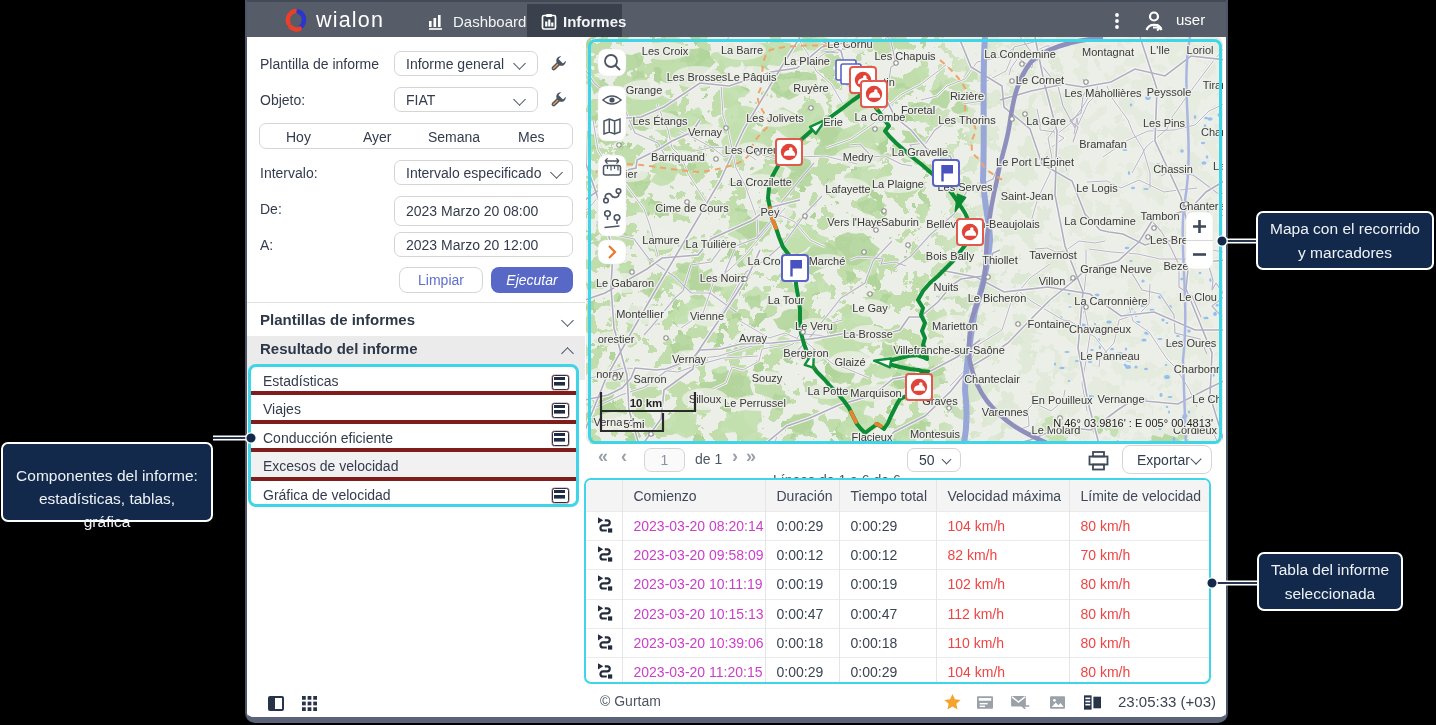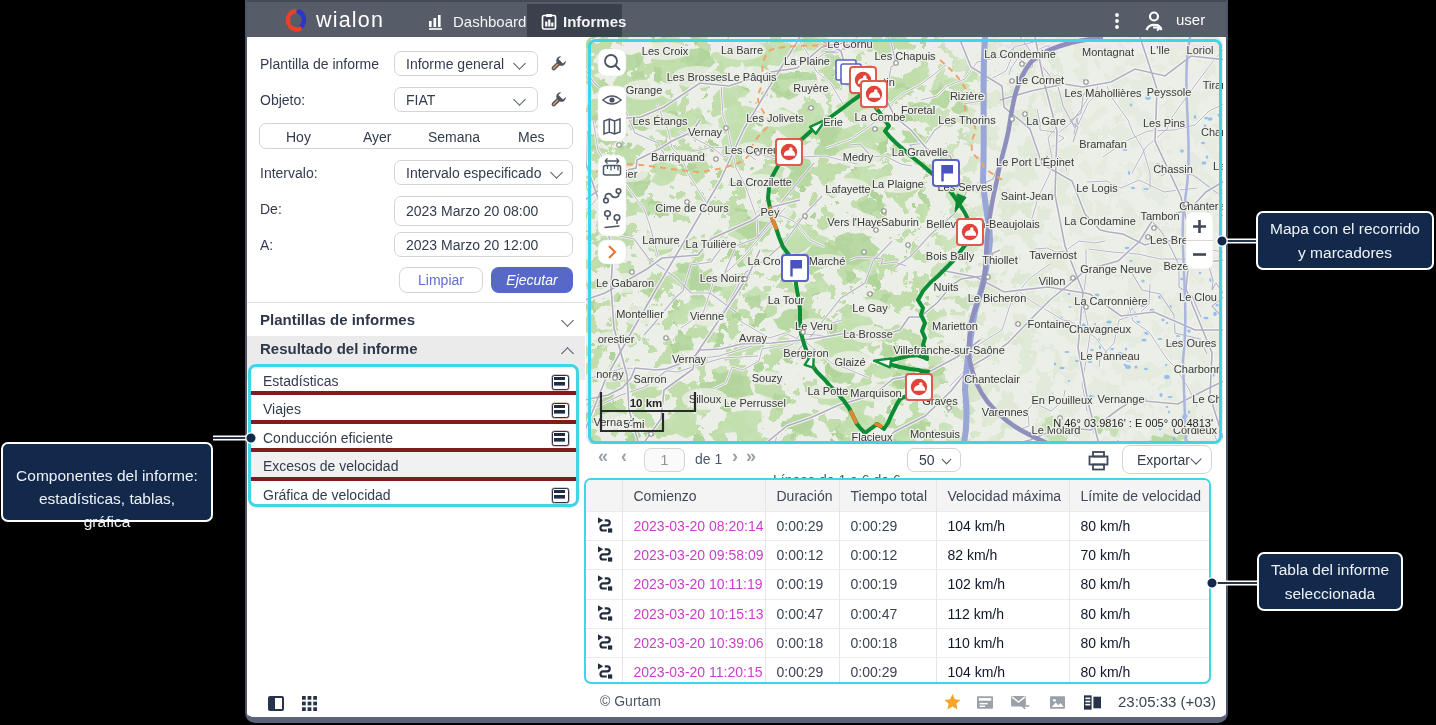--- a/index.html
+++ b/index.html
@@ -25,21 +25,21 @@
                       linear-gradient(#202c45,#202c45) 1.2px 6.2px/11.3px 3.6px no-repeat, #fff;
            box-shadow:0 0 0 0.6px rgba(160,40,30,0.55); }
   .litem.sel { background:#f1f1f2; }
   .litem.sel::after { display:none; }
   .pgt { position:absolute; font-size:14px; color:#4d5766; top:5px; height:20px; line-height:20px; }
   th, td { font-weight:normal; text-align:left; padding:0 0 0 11px; font-size:14px; border-right:1px solid #e5e5e8; }
   th { color:#3e4857; background:#f4f4f5; }
   td { color:#3a4452; border-top:1px solid #ebebee; }
   tr.r { height:29.2px; }
   td.dt { color:#cb3ecb; }
-  td.g { color:#0f172a;margin-top:32px; }
+  td.g { color:#ef4444;margin-top:32px; }
 </style>
 </head>
 <body>
 <svg width="0" height="0" style="position:absolute;">
   <defs>
     <g id="tripic">
       <path d="M1 1.2 L6.2 4.3 L1 7.4 Z" fill="#222c3d"></path>
       <path d="M7.8 4.3 L10.2 4.3 C13.6 4.3 13.6 9.4 10.2 9.4 L6 9.4 C2.6 9.4 2.6 14.5 6 14.5 L9.8 14.5" fill="none" stroke="#222c3d" stroke-width="2.2"></path>
       <rect x="11" y="12.4" width="4.2" height="4.2" fill="#222c3d"></rect>
     </g>

